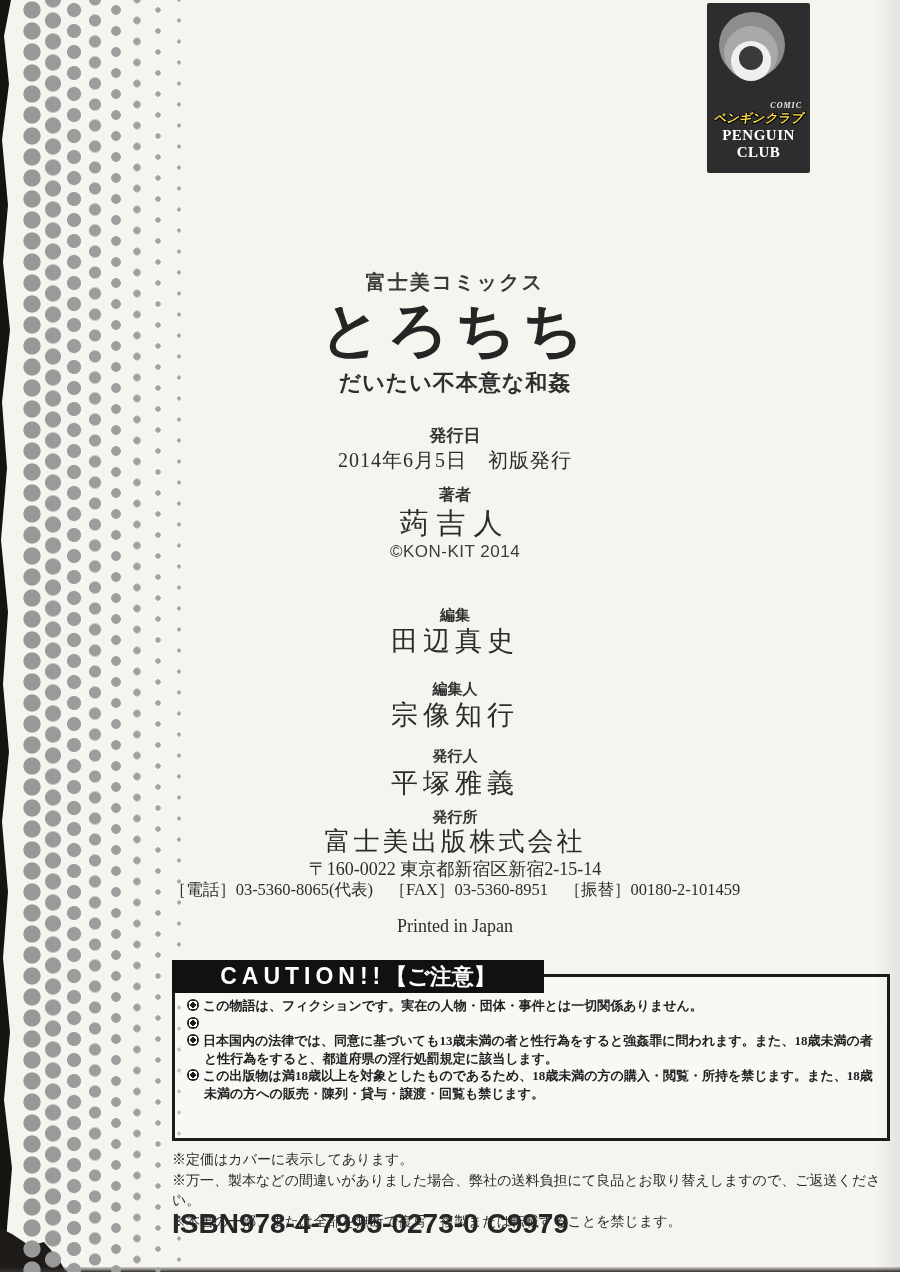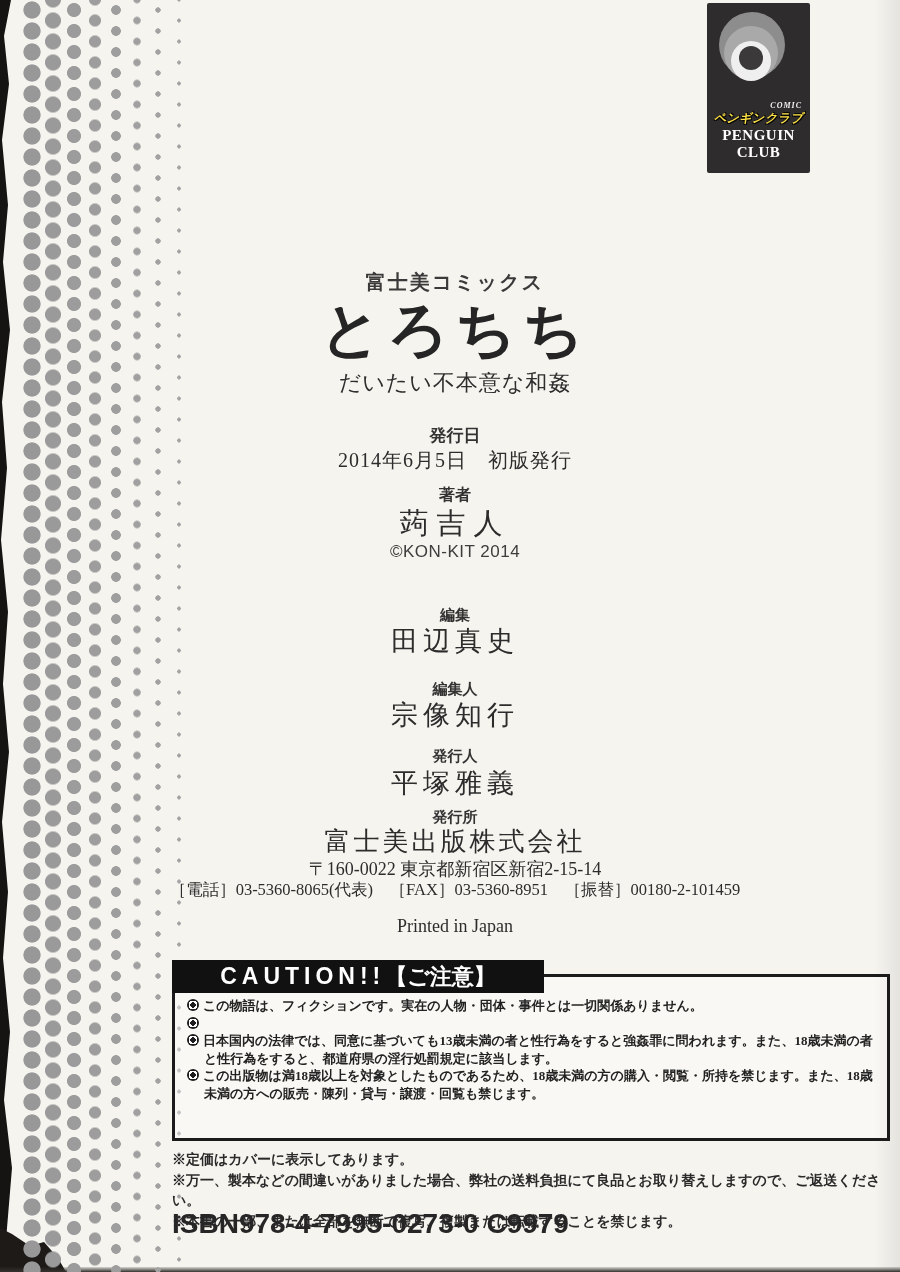--- a/index.html
+++ b/index.html
@@ -55,21 +55,21 @@
   .lm-c4{ position:absolute; left:32px; top:43px; width:24px; height:24px; border-radius:50%; background:#3b3939; }
   .logo-comic{ display:block; margin-top:-2px; padding-right:8px; text-align:right; color:#f2f2f2; font-size:8px; font-weight:bold; font-style:italic; letter-spacing:1px; }
   .logo-kana{ display:block; color:#fde047; font-size:12px; font-weight:bold; font-style:italic; letter-spacing:0.5px; text-shadow:1px 1px 0 #000, -1px 1px 0 #000, 1px -1px 0 #000; }
   .logo-en{ display:block; color:#ffffff; font-size:15px; font-weight:bold; letter-spacing:0.5px; line-height:1.15; }
 
   
   .col{ position:absolute; left:95px; width:720px; text-align:center; }
   .lbl{ font-family:"Liberation Sans", sans-serif; font-weight:bold; color:#333; }
   .series   { top:269px; font-size:20px; font-weight:bold; letter-spacing:2px; color:#3a3a3a; }
   .title    { top:295px; font-size:60px; font-weight:bold; letter-spacing:6px; color:#252525; line-height:1.15; }
-  .subtitle { top:368px; font-size:22px; font-weight:normal; letter-spacing:1px; color:#2e2e2e; }
+  .subtitle { top:368px; font-size:22px; font-weight:bold; letter-spacing:1px; color:#2e2e2e; }
   .pub-label{ top:424px; font-size:17px; }
   .pub-date { top:447px; font-size:20px; letter-spacing:1px; }
   .author-label{ top:485px; font-size:16px; }
   .author-name { top:504px; font-size:29px; letter-spacing:8px; }
   .copyright   { top:542px; font-size:17px; color:#3d3d3d; letter-spacing:0.5px; }
   .editor-label{ top:606px; font-size:15px; }
   .editor-name { top:623px; font-size:27px; letter-spacing:5px; }
   .chief-label { top:680px; font-size:15px; }
   .chief-name  { top:697px; font-size:27px; letter-spacing:5px; }
   .pubper-label{ top:747px; font-size:15px; }
@@ -98,21 +98,21 @@
     padding-left:17px; text-indent:-17px; letter-spacing:0;
   }
   .bullet-icon{
     display:inline-block; width:12px; height:12px; border-radius:50%;
     background:radial-gradient(circle at 6px 6px, #1e1e1e 0 2.8px, #fdfdfd 2.8px 4.4px, #1e1e1e 4.4px 6px);
     margin-right:4px; vertical-align:-1px; text-indent:0;
   }
 
   
   .notes{ position:absolute; left:172px; top:1150px; width:720px; }
-  .note{ font-size:14px; line-height:20.5px; color:#2a2a2a; font-weight:700; }
+  .note{ font-size:14px; line-height:20.5px; color:#2a2a2a; font-weight:400; }
   .isbn{
     position:absolute; left:172px; top:1208px;
     font-family:"Liberation Sans", sans-serif; font-weight:bold;
     font-size:28px; color:#262626; letter-spacing:0;
   }
 </style>
 </head>
 <body>
 
 <div class="scan-edge-left"></div>

